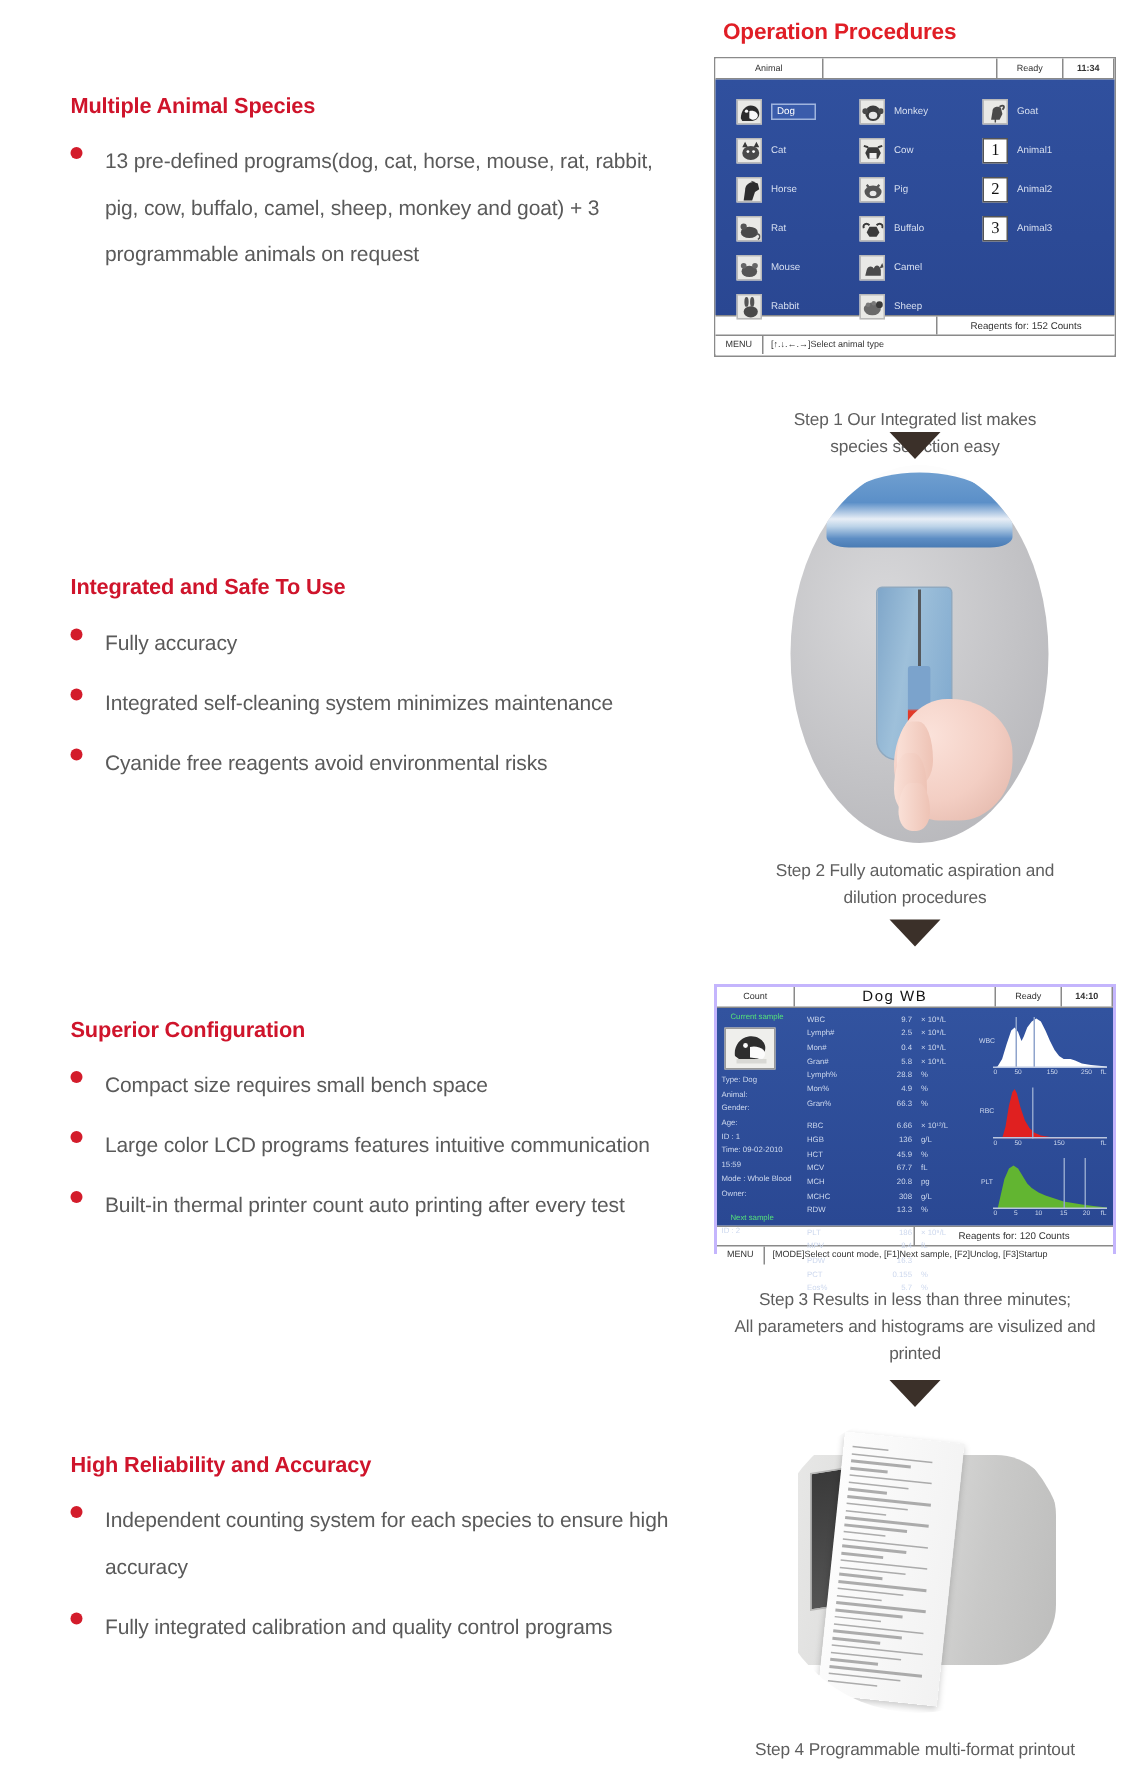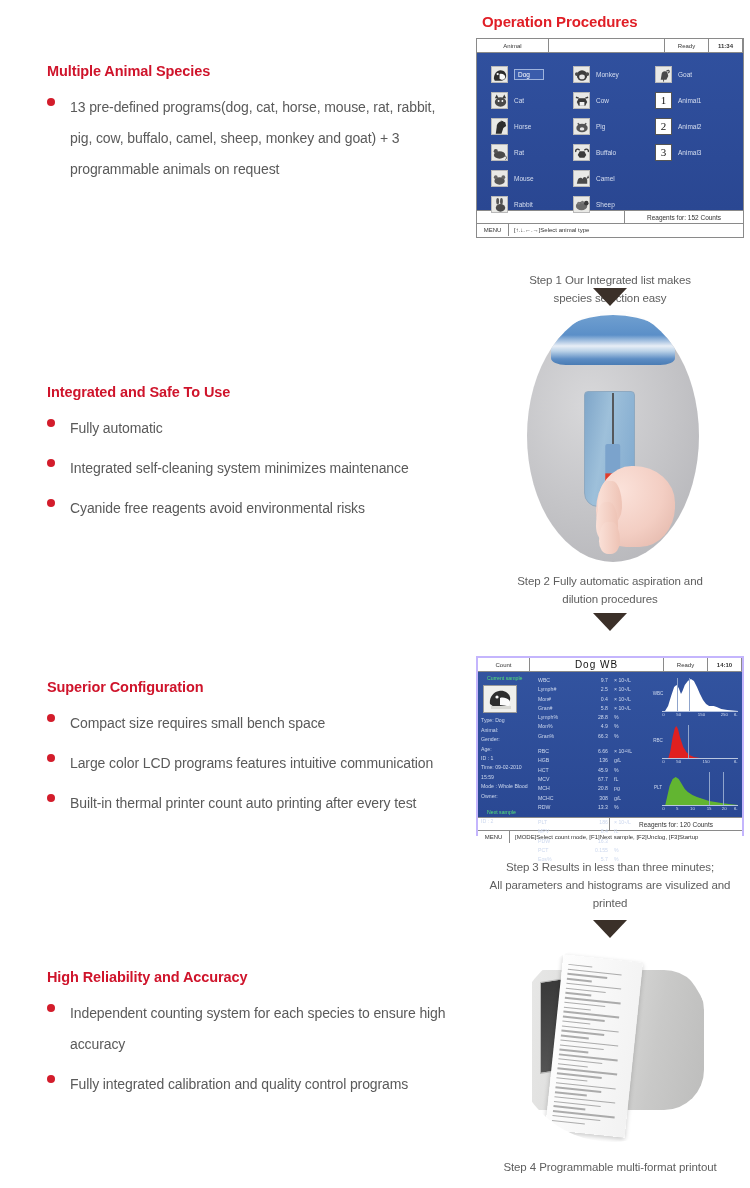--- a/index.html
+++ b/index.html
@@ -317,21 +317,21 @@
     <div class="bullet-row">
       <div class="bullet-dot"></div>
       <div class="bullet-text" style="width:370px;">13 pre-defined programs(dog, cat, horse, mouse, rat, rabbit, pig, cow, buffalo, camel, sheep, monkey and goat) + 3 programmable animals on request</div>
     </div>
   </div>
 
   <div class="feature-block" style="top:384px;">
     <div class="feature-title">Integrated and Safe To Use</div>
     <div class="bullet-row">
       <div class="bullet-dot"></div>
-      <div class="bullet-text">Fully automatic</div>
+      <div class="bullet-text">Fully accuracy</div>
     </div>
     <div class="bullet-row">
       <div class="bullet-dot"></div>
       <div class="bullet-text">Integrated self-cleaning system minimizes maintenance</div>
     </div>
     <div class="bullet-row">
       <div class="bullet-dot"></div>
       <div class="bullet-text">Cyanide free reagents avoid environmental risks</div>
     </div>
   </div>

